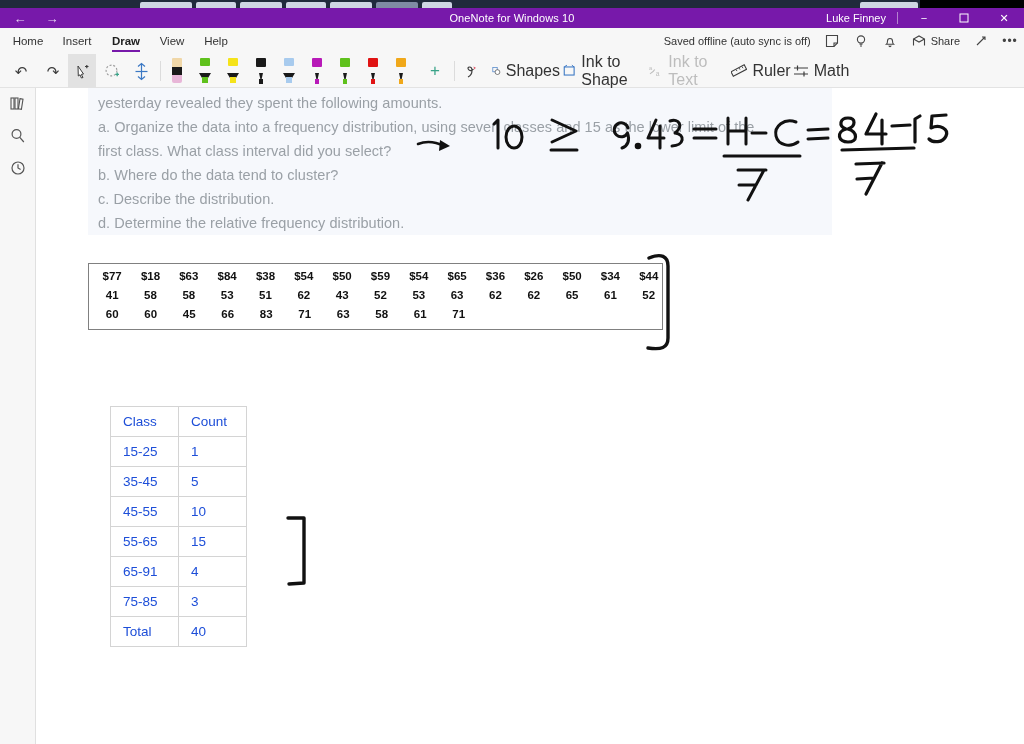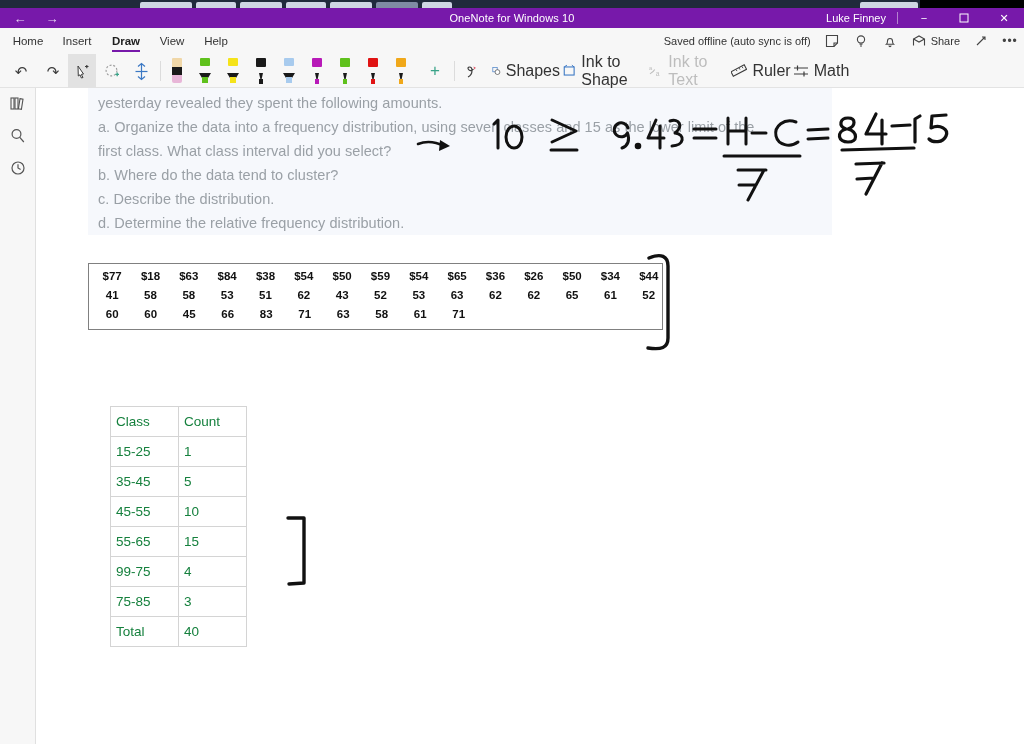--- a/index.html
+++ b/index.html
@@ -190,22 +190,22 @@
     font-family: "Liberation Sans", sans-serif;
   }
 
   
   .freqtable {
     position: absolute; left: 74px; top: 318px;
     border-collapse: collapse; background: #fff;
   }
   .freqtable td {
     border: 1px solid #d4d4d4;
-    font-size: 13.5px; color: #15803d;
-    padding: 5px 5px; height: 30px; vertical-align: middle; margin-left: 45px;
+    font-size: 13.5px; color: #1d4ed8;
+    padding: 5px 12px; height: 30px; vertical-align: middle; margin-left: 45px;
   }
   .freqtable td.c1 { width: 68px; }
   .freqtable td.c2 { width: 68px; }
 </style>
 </head>
 <body>
 
 <div class="tabstrip">
   <div class="tabchip" style="left:140px;width:52px;"></div>
   <div class="tabchip" style="left:196px;width:40px;"></div>
@@ -581,21 +581,21 @@
     </tr>
     <tr>
       <td class="c1">45-55</td>
       <td class="c2">10</td>
     </tr>
     <tr>
       <td class="c1">55-65</td>
       <td class="c2">15</td>
     </tr>
     <tr>
-      <td class="c1">99-75</td>
+      <td class="c1">65-91</td>
       <td class="c2">4</td>
     </tr>
     <tr>
       <td class="c1">75-85</td>
       <td class="c2">3</td>
     </tr>
     <tr>
       <td class="c1">Total</td>
       <td class="c2">40</td>
     </tr>

